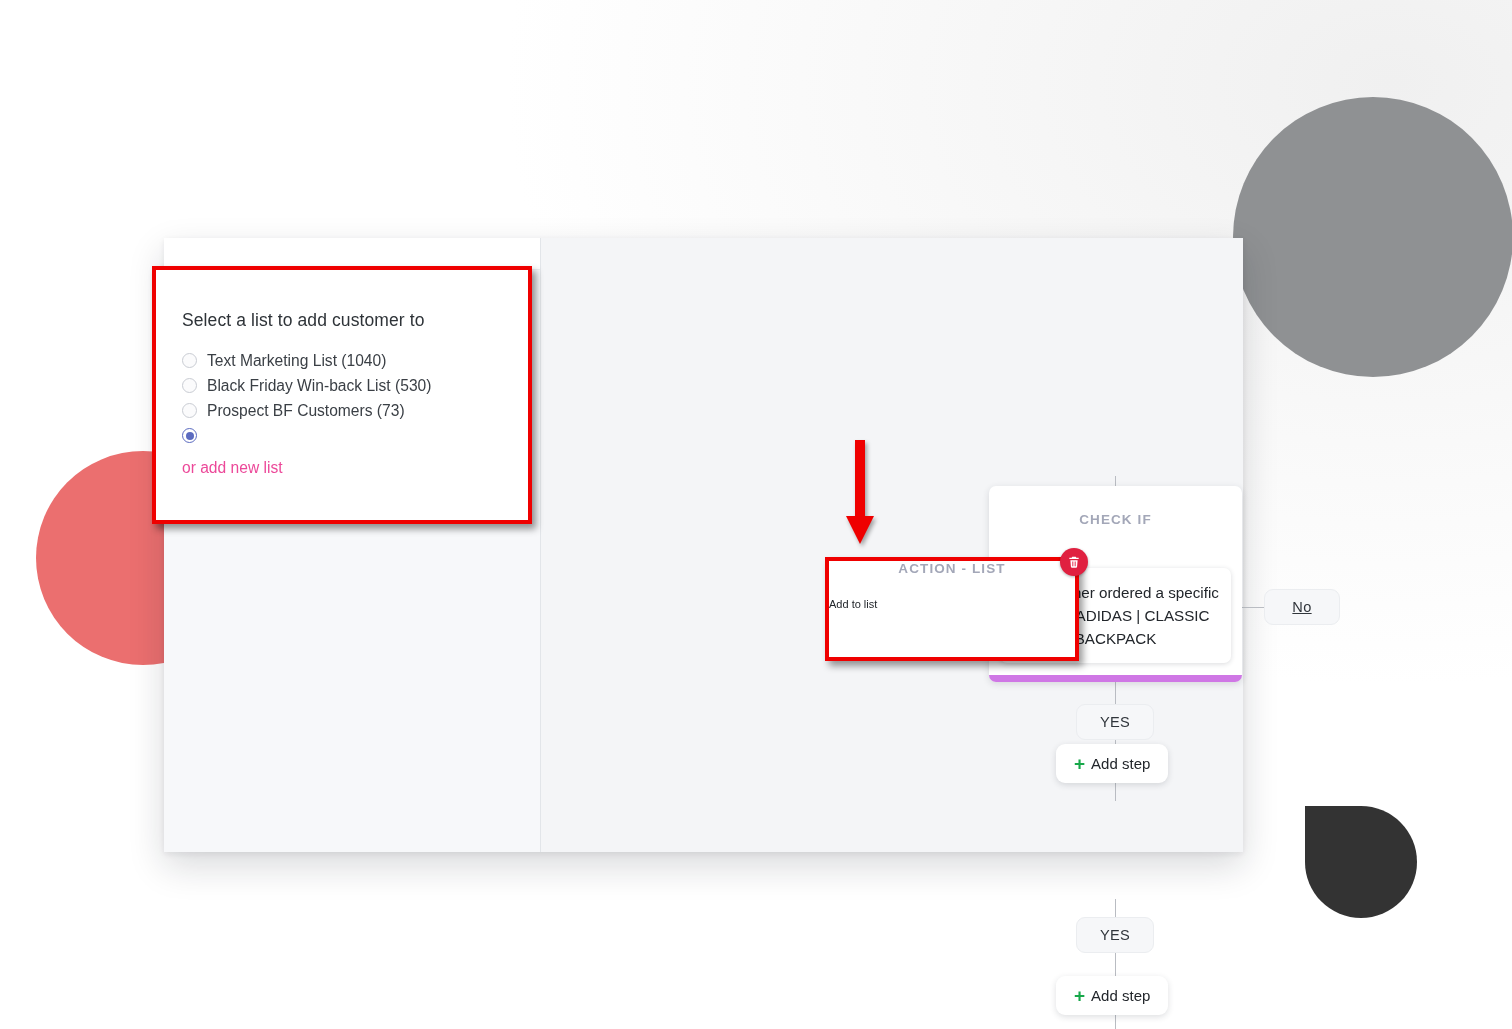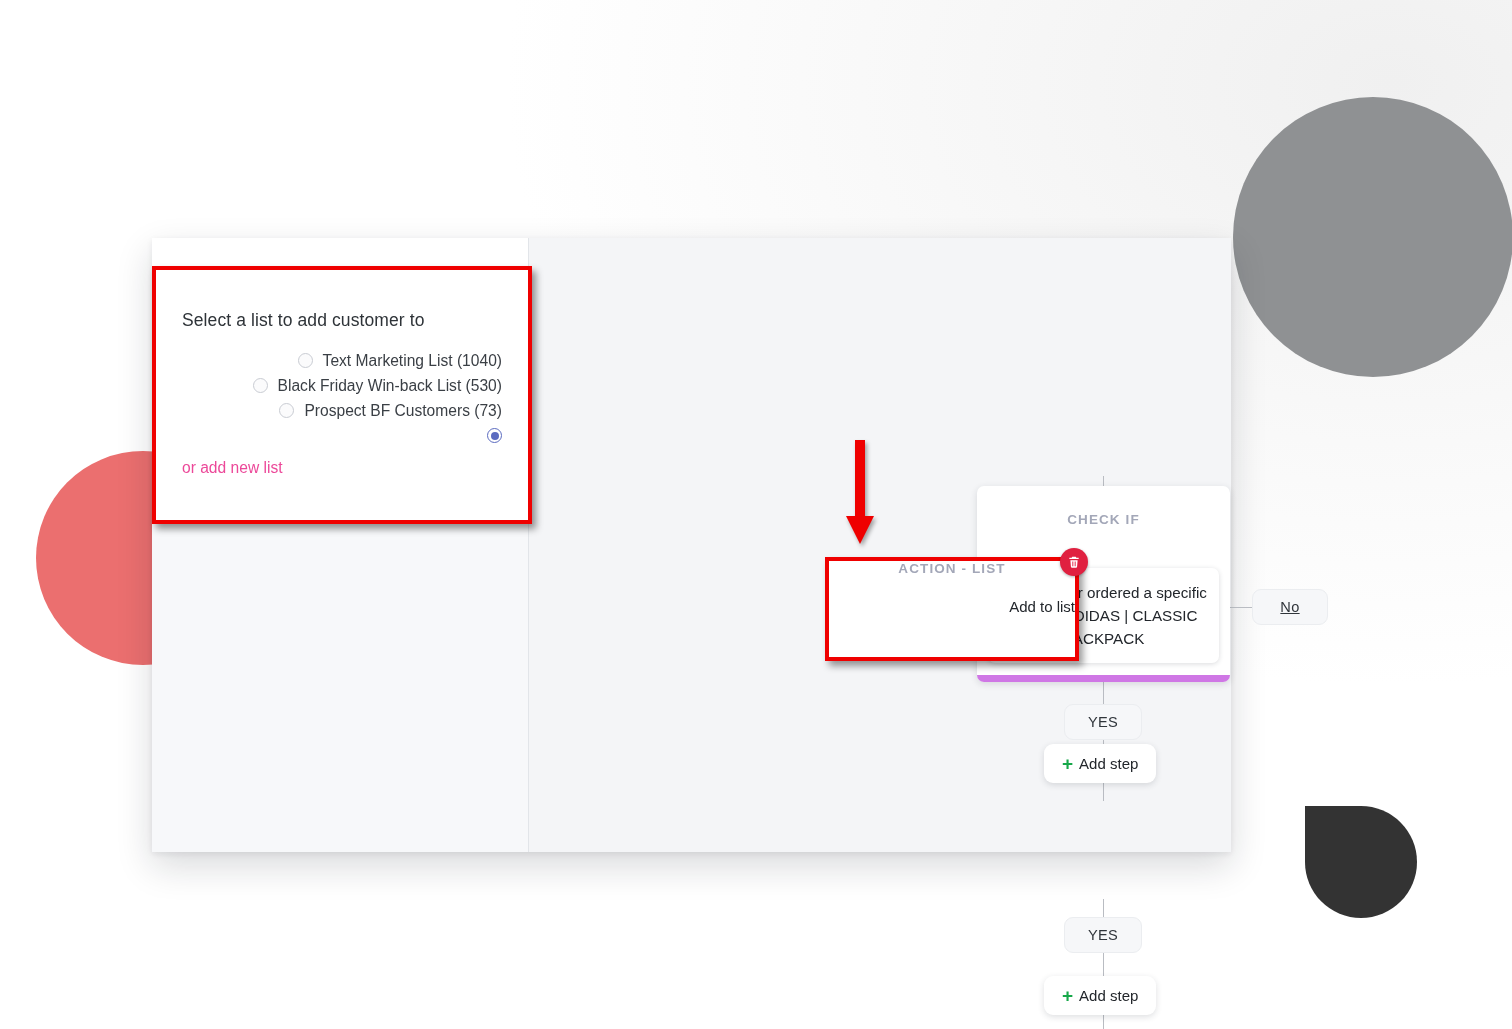--- a/index.html
+++ b/index.html
@@ -54,21 +54,21 @@
     top: 806px;
     width: 112px;
     height: 112px;
     background: #333333;
     border-radius: 0 50% 50% 50%;
   }
 
   
   .app-panel {
     position: absolute;
-    left: 152px;
+    left: 164px;
     top: 238px;
     width: 1079px;
     height: 614px;
     background: #f4f5f7;
     box-shadow: 0 14px 34px rgba(20,25,35,0.16), 0 2px 6px rgba(20,25,35,0.08);
   }
 
   
   .left-col {
     position: absolute;
@@ -104,21 +104,21 @@
   }
 
   .list-card-title {
     font-size: 17.5px;
     color: #2e3338;
     font-weight: 400;
     letter-spacing: .1px;
     margin-bottom: 18px;
   }
 
-  .radio-group { display: flex; flex-direction: column; gap: 1px; align-items: flex-end; }
+  .radio-group { display: flex; flex-direction: column; gap: 1px; }
 
   .radio-row {
     display: flex;
     align-items: flex-start;
     gap: 10px;
     cursor: pointer;
   }
 
   .radio-dot {
     flex: 0 0 auto;
@@ -238,22 +238,22 @@
     left: 825px;
     top: 557px;
     width: 254px;
     height: 104px;
     background: #ffffff;
     border: 4px solid #ef0000;
     box-shadow: 4px 5px 7px rgba(0,0,0,0.40);
   }
 
   .action-node .node-body {
-    text-align: right;
-    font-size: 15px;
+    text-align: left;
+    font-size: 11px;
     color: #22262b;
     margin-top: 22px;
   }
 
   .trash-badge {
     position: absolute;
     right: -13px;
     top: -13px;
     width: 28px;
     height: 28px;

